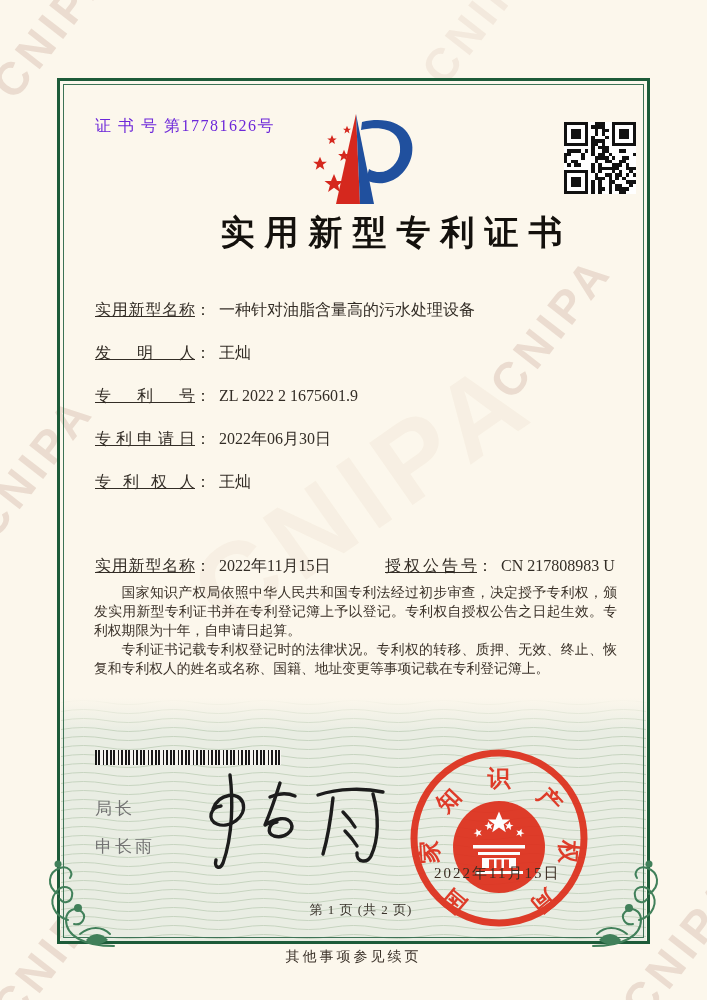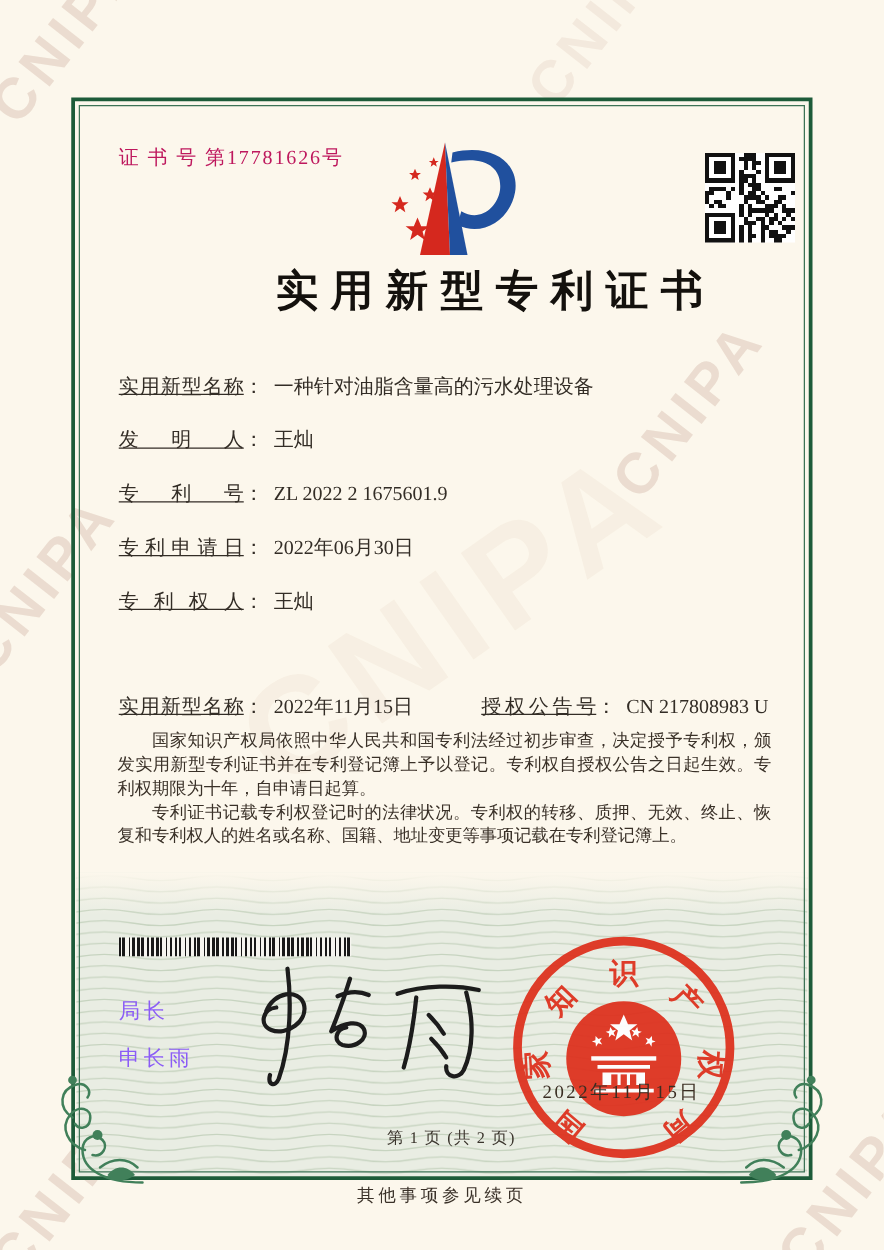--- a/index.html
+++ b/index.html
@@ -10,37 +10,37 @@
       font-size:46px;letter-spacing:5px;color:rgba(196,160,143,.30);transform:rotate(-52deg);z-index:0;}
   .wm-big{font-size:110px;color:rgba(210,172,152,.10);letter-spacing:10px;transform:rotate(-35deg);}
   
   .frame-outer{position:absolute;left:57px;top:78px;width:593px;height:866px;box-sizing:border-box;
                border:3px solid #1d5b39;z-index:2;}
   .frame-inner{position:absolute;left:3px;top:3px;right:3px;bottom:3px;border:1px solid #3d7356;}
   
   .wave-wrap{position:absolute;left:61px;top:698px;width:585px;height:243px;z-index:1;}
   
   .abs{position:absolute;z-index:5;}
-  .cert-no{left:95px;top:116px;font-size:16px;letter-spacing:1.5px;color:#be185d;text-align:center;}
+  .cert-no{left:95px;top:116px;font-size:16px;letter-spacing:1.5px;color:#6d28d9;text-align:center;}
   .logo{left:290px;top:108px;}
   .qr{left:564px;top:122px;width:72px;height:72px;}
   .title{left:57px;width:669px;top:210px;text-align:center;font-size:34px;font-weight:bold;
          letter-spacing:10px;text-indent:10px;color:#16128;color:#14110d;}
   .frow{left:95px;width:540px;font-size:16px;line-height:20px;color:#332d26;}
   .flabel{display:inline-block;width:100px;text-align:justify;text-align-last:justify;vertical-align:top;text-decoration:underline;}
   .fcolon{margin-right:8px;}
   .fvalue{white-space:pre;}
   .grant2{position:absolute;left:290px;top:0;}
   .paras{left:94px;top:583px;width:523px;font-size:13.8px;line-height:19px;color:#3a3128;text-align:justify;}
   .paras p{margin:0;text-indent:2em;}
   .barcode{left:95px;top:750px;width:186px;height:15px;z-index:5;
     background:repeating-linear-gradient(90deg,#181818 0 2px,#f6f5f0 2px 3px,#181818 3px 5px,#f6f5f0 5px 8px,
                #181818 8px 9px,#f6f5f0 9px 11px,#181818 11px 13px,#f6f5f0 13px 15px);}
   .chief{left:95px;font-family:"Liberation Sans","DejaVu Sans",sans-serif;font-size:17px;
-         letter-spacing:3px;color:#8b5cf6;}
+         letter-spacing:3px;color:#737373;}
   .sig{left:185px;top:765px;z-index:6;}
   .seal{left:407px;top:746px;width:184px;height:184px;z-index:6;opacity:.93;}
   .seal-char{font-size:23px;font-weight:bold;fill:#de2f1c;font-family:"Liberation Serif",serif;text-anchor:middle;}
   .seal-date{left:434px;top:864px;font-size:15px;letter-spacing:2px;color:#3a2d22;z-index:7;}
   .page-info{left:57px;width:608px;top:901px;text-align:center;font-size:13px;letter-spacing:1px;color:#3a342c;}
   .note{left:0;width:707px;top:948px;text-align:center;font-size:14px;letter-spacing:3px;color:#3a3128;z-index:5;}
   .orn{position:absolute;z-index:4;}
   .orn-right{transform:scaleX(-1);}
 </style>
 </head>

